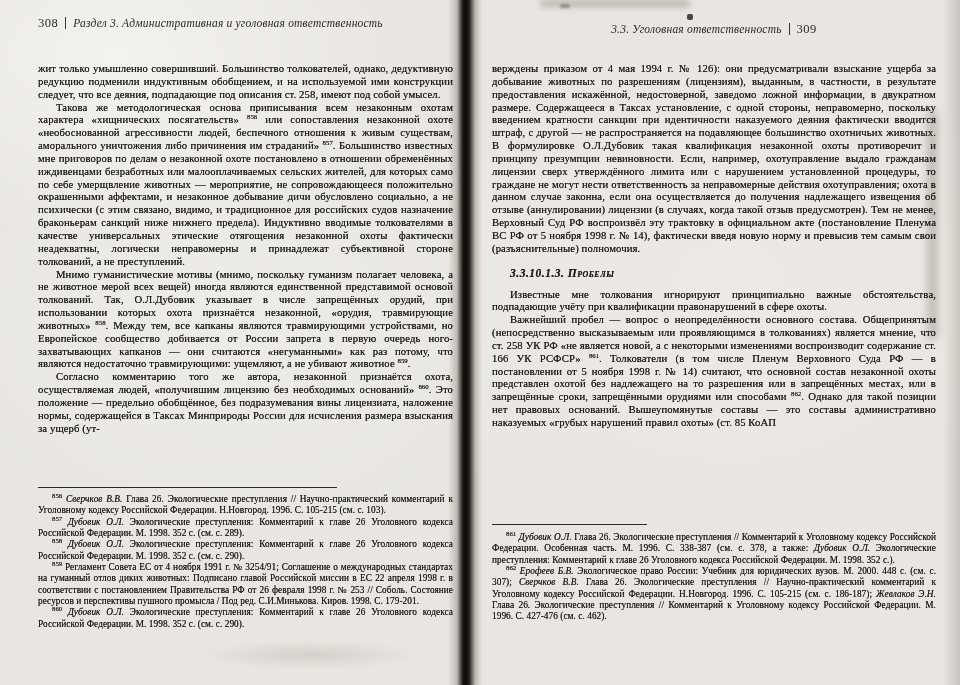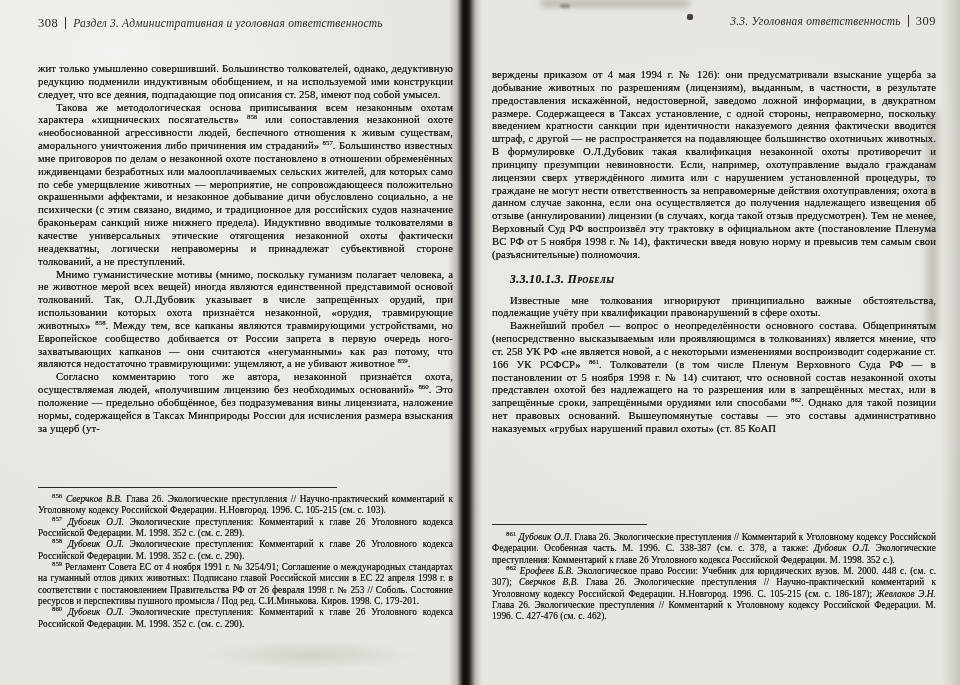--- a/index.html
+++ b/index.html
@@ -110,28 +110,28 @@
     <div class="fnsep" style="width:72%;"></div>
     <div class="footnotes" style="margin-top:6px;">
       <p><sup>856</sup><span class="it"> </span><span class="it">Сверчков В.В.</span><span> Глава 26. Экологические преступления // Научно-практический комментарий к Уголовному кодексу Российской Федерации. Н.Новгород. 1996. С. 105-215 (см. с. 103).</span></p>
       <p><sup>857</sup><span> </span><span class="it">Дубовик О.Л.</span><span> Экологические преступления: Комментарий к главе 26 Уголовного кодекса Российской Федерации. М. 1998. 352 с. (см. с. 289).</span></p>
       <p><sup>858</sup><span> </span><span class="it">Дубовик О.Л.</span><span> Экологические преступления: Комментарий к главе 26 Уголовного кодекса Российской Федерации. М. 1998. 352 с. (см. с. 290).</span></p>
       <p><sup>859</sup><span> Регламент Совета ЕС от 4 ноября 1991 г. № 3254/91; Соглашение о международных стандартах на гуманный отлов диких животных: Подписано главой Российской миссии в ЕС 22 апреля 1998 г. в соответствии с постановлением Правительства РФ от 26 февраля 1998 г. № 253 // Соболь. Состояние ресурсов и перспективы пушного промысла / Под ред. С.И.Минькова. Киров. 1998. С. 179-201.</span></p>
       <p><sup>860</sup><span> </span><span class="it">Дубовик О.Л.</span><span> Экологические преступления: Комментарий к главе 26 Уголовного кодекса Российской Федерации. М. 1998. 352 с. (см. с. 290).</span></p>
     </div>
   </div>
 
-  <div class="head" style="left:492px;top:14px;width:444px;text-align:right;">
+  <div class="head" style="left:492px;top:22px;width:444px;text-align:center;">
     <span class="rh">3.3. Уголовная ответственность</span><span class="bar"></span><span class="pn">309</span>
   </div>
 
-  <div class="page-col bodytext" style="left:492px;top:52px;width:444px;">
+  <div class="page-col bodytext" style="left:492px;top:46px;width:444px;">
     <p class="par"><span>верждены приказом от 4 мая 1994 г. № 126): они предусматривали взыскание ущерба за добывание животных по разрешениям (лицензиям), выданным, в частности, в результате предоставления искажённой, недостоверной, заведомо ложной информации, в двукратном размере. Содержащееся в Таксах установление, с одной стороны, неправомерно, поскольку введением кратности санкции при идентичности наказуемого деяния фактически вводится штраф, с другой — не распространяется на подавляющее большинство охотничьих животных. В формулировке О.Л.Дубовик такая квалификация незаконной охоты противоречит и принципу презумпции невиновности. Если, например, охотуправление выдало гражданам лицензии сверх утверждённого лимита или с нарушением установленной процедуры, то граждане не могут нести ответственность за неправомерные действия охотуправления; охота в данном случае законна, если она осуществляется до получения надлежащего извещения об отзыве (аннулировании) лицензии (в случаях, когда такой отзыв предусмотрен). Тем не менее, Верховный Суд РФ воспроизвёл эту трактовку в официальном акте (постановление Пленума ВС РФ от 5 ноября 1998 г. № 14), фактически введя новую норму и превысив тем самым свои (разъяснительные) полномочия.</span></p>
     <div class="subhead">3.3.10.1.3. Пробелы</div>
-    <p class="par ind"><span>Известные мне толкования игнорируют принципиально важные обстоятельства, подлежащие учёту при квалификации правонарушений в сфере охоты.</span></p>
+    <p class="par ind"><span>Известные мне толкования игнорируют принципиально важные обстоятельства, подпадающие учёту при квалификации правонарушений в сфере охоты.</span></p>
     <p class="par ind"><span>Важнейший пробел — вопрос о неопределённости основного состава. Общепринятым (непосредственно высказываемым или проявляющимся в толкованиях) является мнение, что ст. 258 УК РФ «не является новой, а с некоторыми изменениями воспроизводит содержание ст. 166 УК РСФСР» </span><sup>861</sup><span>. Толкователи (в том числе Пленум Верховного Суда РФ — в постановлении от 5 ноября 1998 г. № 14) считают, что основной состав незаконной охоты представлен охотой без надлежащего на то разрешения или в запрещённых местах, или в запрещённые сроки, запрещёнными орудиями или способами </span><sup>862</sup><span>. Однако для такой позиции нет правовых оснований. Вышеупомянутые составы — это составы административно наказуемых «грубых нарушений правил охоты» (ст. 85 КоАП</span></p>
   </div>
 
   <div class="fnblock" style="left:492px;top:524px;width:444px;">
     <div class="fnsep" style="width:155px;border-top-width:1px;"></div>
     <div class="footnotes" style="margin-top:7px;">
       <p><sup>861</sup><span> </span><span class="it">Дубовик О.Л.</span><span> Глава 26. Экологические преступления // Комментарий к Уголовному кодексу Российской Федерации. Особенная часть. М. 1996. С. 338-387 (см. с. 378, а также: </span><span class="it">Дубовик О.Л.</span><span> Экологические преступления: Комментарий к главе 26 Уголовного кодекса Российской Федерации. М. 1998. 352 с.).</span></p>
       <p><sup>862</sup><span> </span><span class="it">Ерофеев Б.В.</span><span> Экологическое право России: Учебник для юридических вузов. М. 2000. 448 с. (см. с. 307); </span><span class="it">Сверчков В.В.</span><span> Глава 26. Экологические преступления // Научно-практический комментарий к Уголовному кодексу Российской Федерации. Н.Новгород. 1996. С. 105-215 (см. с. 186-187); </span><span class="it">Жевлаков Э.Н.</span><span> Глава 26. Экологические преступления // Комментарий к Уголовному кодексу Российской Федерации. М. 1996. С. 427-476 (см. с. 462).</span></p>
     </div>
   </div>

